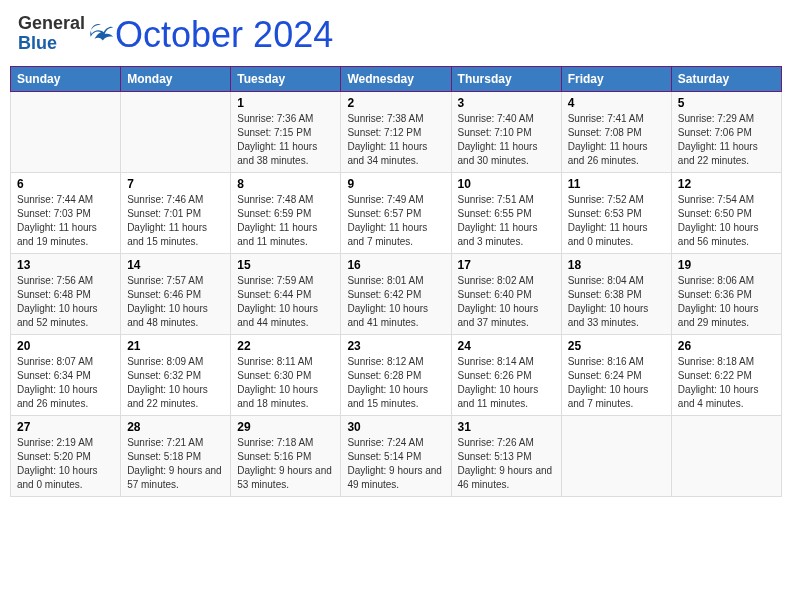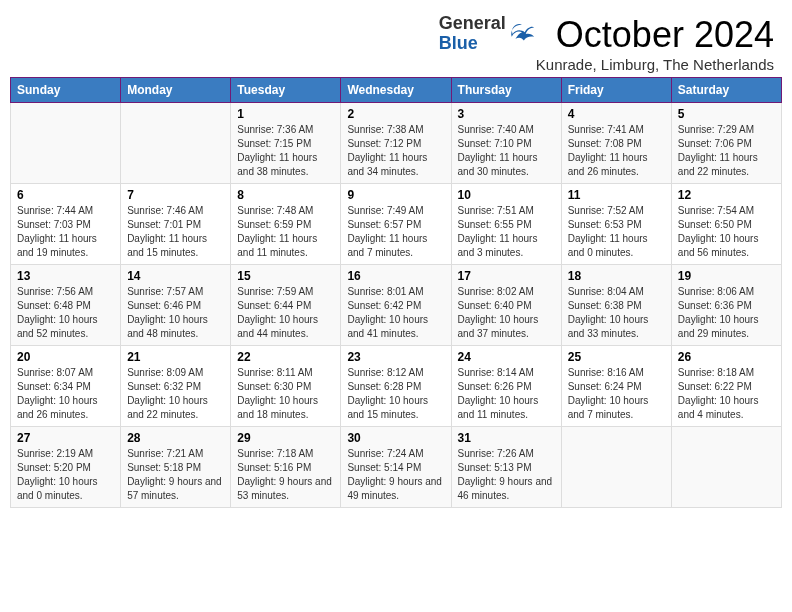--- a/index.html
+++ b/index.html
@@ -5,23 +5,23 @@
     * { box-sizing: border-box; margin: 0; padding: 0; }
     body {
       font-family: Arial, sans-serif;
       background: #fff;
       width: 792px;
       min-height: 612px;
       padding: 10px;
     }
     .header {
       display: flex;
-      justify-content: flex-end;
+      justify-content: flex-start;
       align-items: flex-start;
-      margin-bottom: 0;
+      margin-bottom: 6px;
       padding: 4px 8px;
     }
     .logo {
       display: flex;
       align-items: center;
     }
     .logo-text {
       display: flex;
       flex-direction: column;
       font-size: 18px;
@@ -31,21 +31,21 @@
     .logo-general { color: #333; }
     .logo-blue { color: #1a5fa8; }
     .logo-bird {
       width: 28px;
       height: 28px;
       margin-left: 2px;
     }
     .title-block { text-align: right; }
     .month-title {
       font-size: 36px;
-      color: #000000;
+      color: #1d4ed8;
       font-weight: normal;
     }
     .location {
       font-size: 15px;
       color: #333;
     }
     table {
       width: 100%;
       border-collapse: collapse;
       font-size: 10.5px;
@@ -88,21 +88,20 @@
     <div class="logo-text">
       <span class="logo-general">General</span>
       <span class="logo-blue">Blue</span>
     </div>
     <svg class="logo-bird" viewBox="0 0 30 30">
       <path d="M15 5 C10 2, 2 8, 5 15 C8 10, 14 10, 18 13 C20 9, 25 6, 28 8 C24 8, 20 11, 19 15 C22 14, 26 15, 28 18 C24 17, 19 18, 17 22 C15 19, 12 18, 8 20 C10 17, 12 14, 15 13 C11 11, 6 13, 4 18 C2 12, 6 5, 15 5Z" fill="#1a5fa8"></path>
     </svg>
   </div>
   <div class="title-block">
     <div class="month-title">October 2024</div>
-    <div class="location">Kunrade, Limburg, The Netherlands</div>
   </div>
 </div>
 
 <table>
   <thead>
     <tr>
     <th>Sunday</th>
         <th>Monday</th>
         <th>Tuesday</th>
         <th>Wednesday</th>

